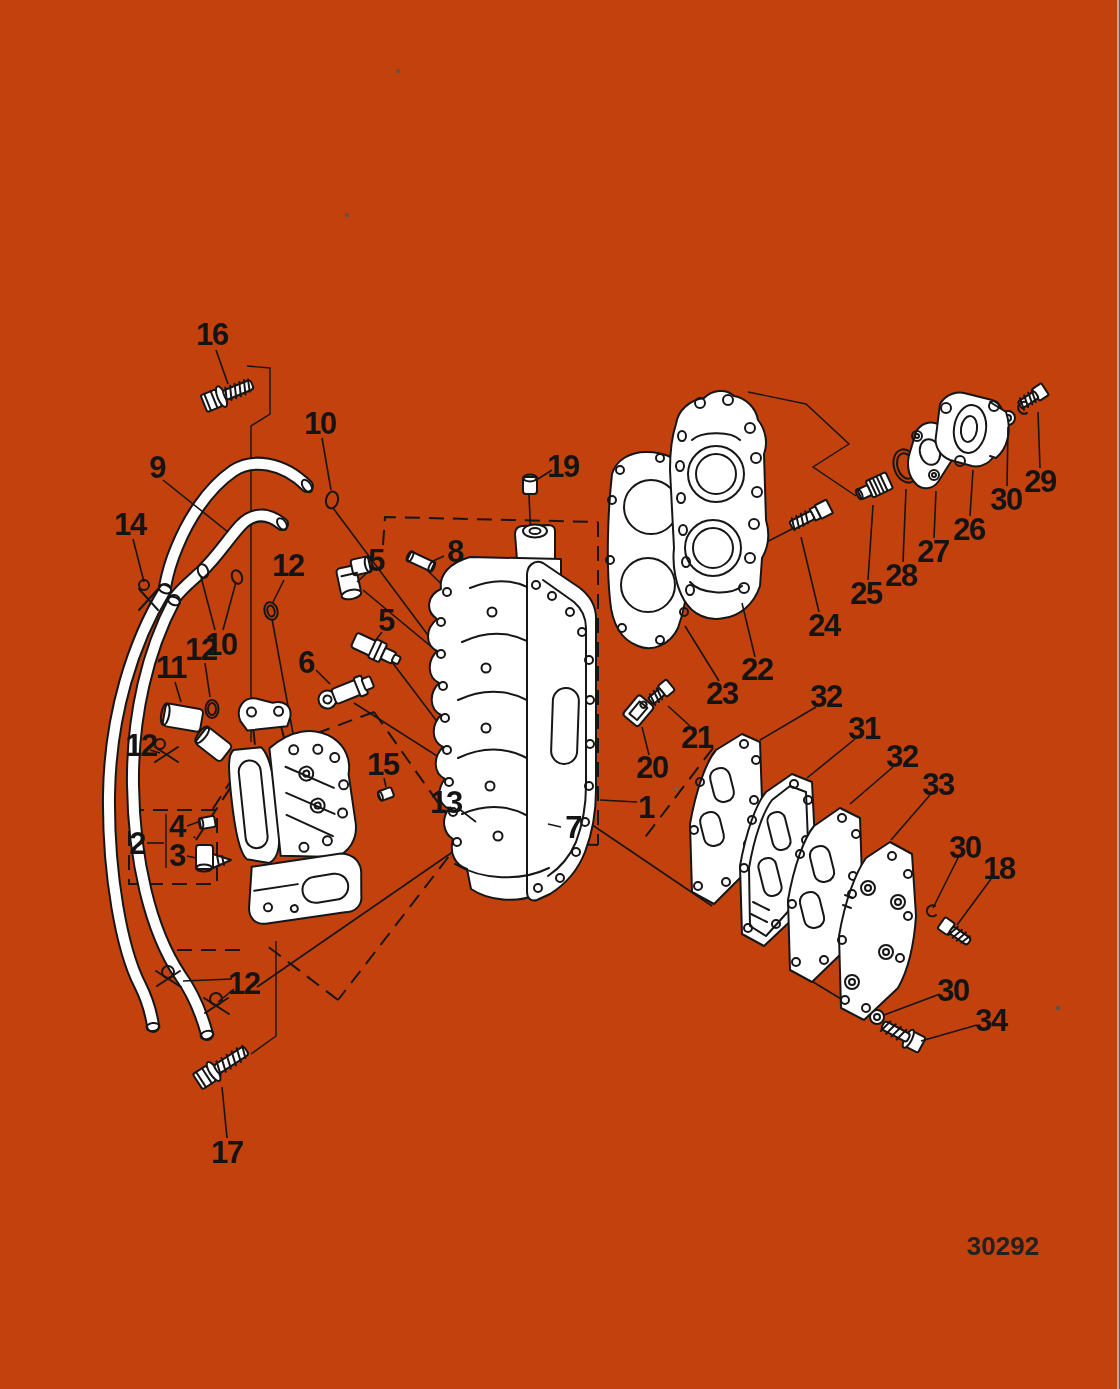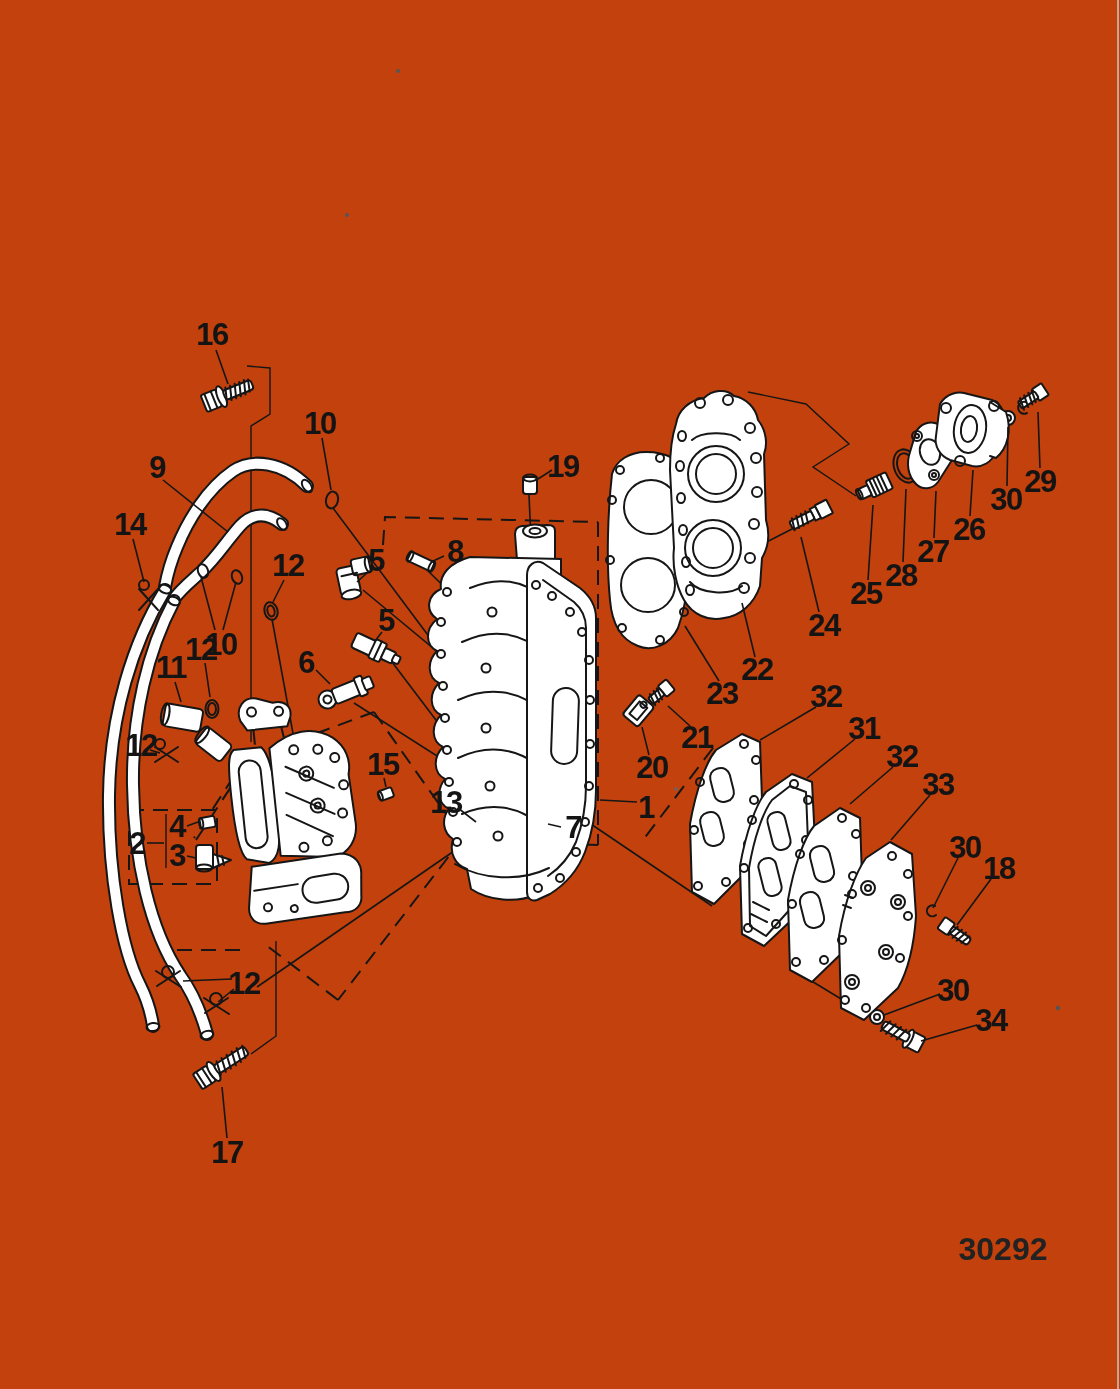--- a/index.html
+++ b/index.html
@@ -9,21 +9,21 @@
   .s  {stroke:#161616;fill:none;stroke-width:2;stroke-linecap:round;stroke-linejoin:round;}
   .sf {stroke:#161616;fill:#ffffff;stroke-width:2;stroke-linecap:round;stroke-linejoin:round;}
   .thin{stroke:#161616;fill:none;stroke-width:1.4;}
   .dash{stroke:#161616;fill:none;stroke-width:2;stroke-dasharray:15 9;}
   .tube-o{stroke:#161616;stroke-width:14;fill:none;stroke-linecap:round;}
   .tube-i{stroke:#ffffff;stroke-width:10;fill:none;stroke-linecap:round;}
   .leader{stroke:#161616;stroke-width:1.6;fill:none;}
   .callout{font-family:"Liberation Sans",sans-serif;font-weight:700;font-size:31px;
            fill:#141414;text-anchor:middle;dominant-baseline:central;letter-spacing:-1.5px;}
   .code{position:absolute;left:948px;top:1231px;width:110px;text-align:center;
-        font-family:"Liberation Sans",sans-serif;font-weight:700;font-size:32px;color:#222;
+        font-family:"Liberation Sans",sans-serif;font-weight:700;font-size:26px;color:#222;
         letter-spacing:0px;}
 </style>
 </head>
 <body>
 
 <div class="page">
 <svg id="diagram-svg" width="1120" height="1389" viewBox="0 0 1120 1389">
 
   <g>
     <polyline class="thin" points="247,366 270,368 270,414 251,426 251,742"></polyline>

